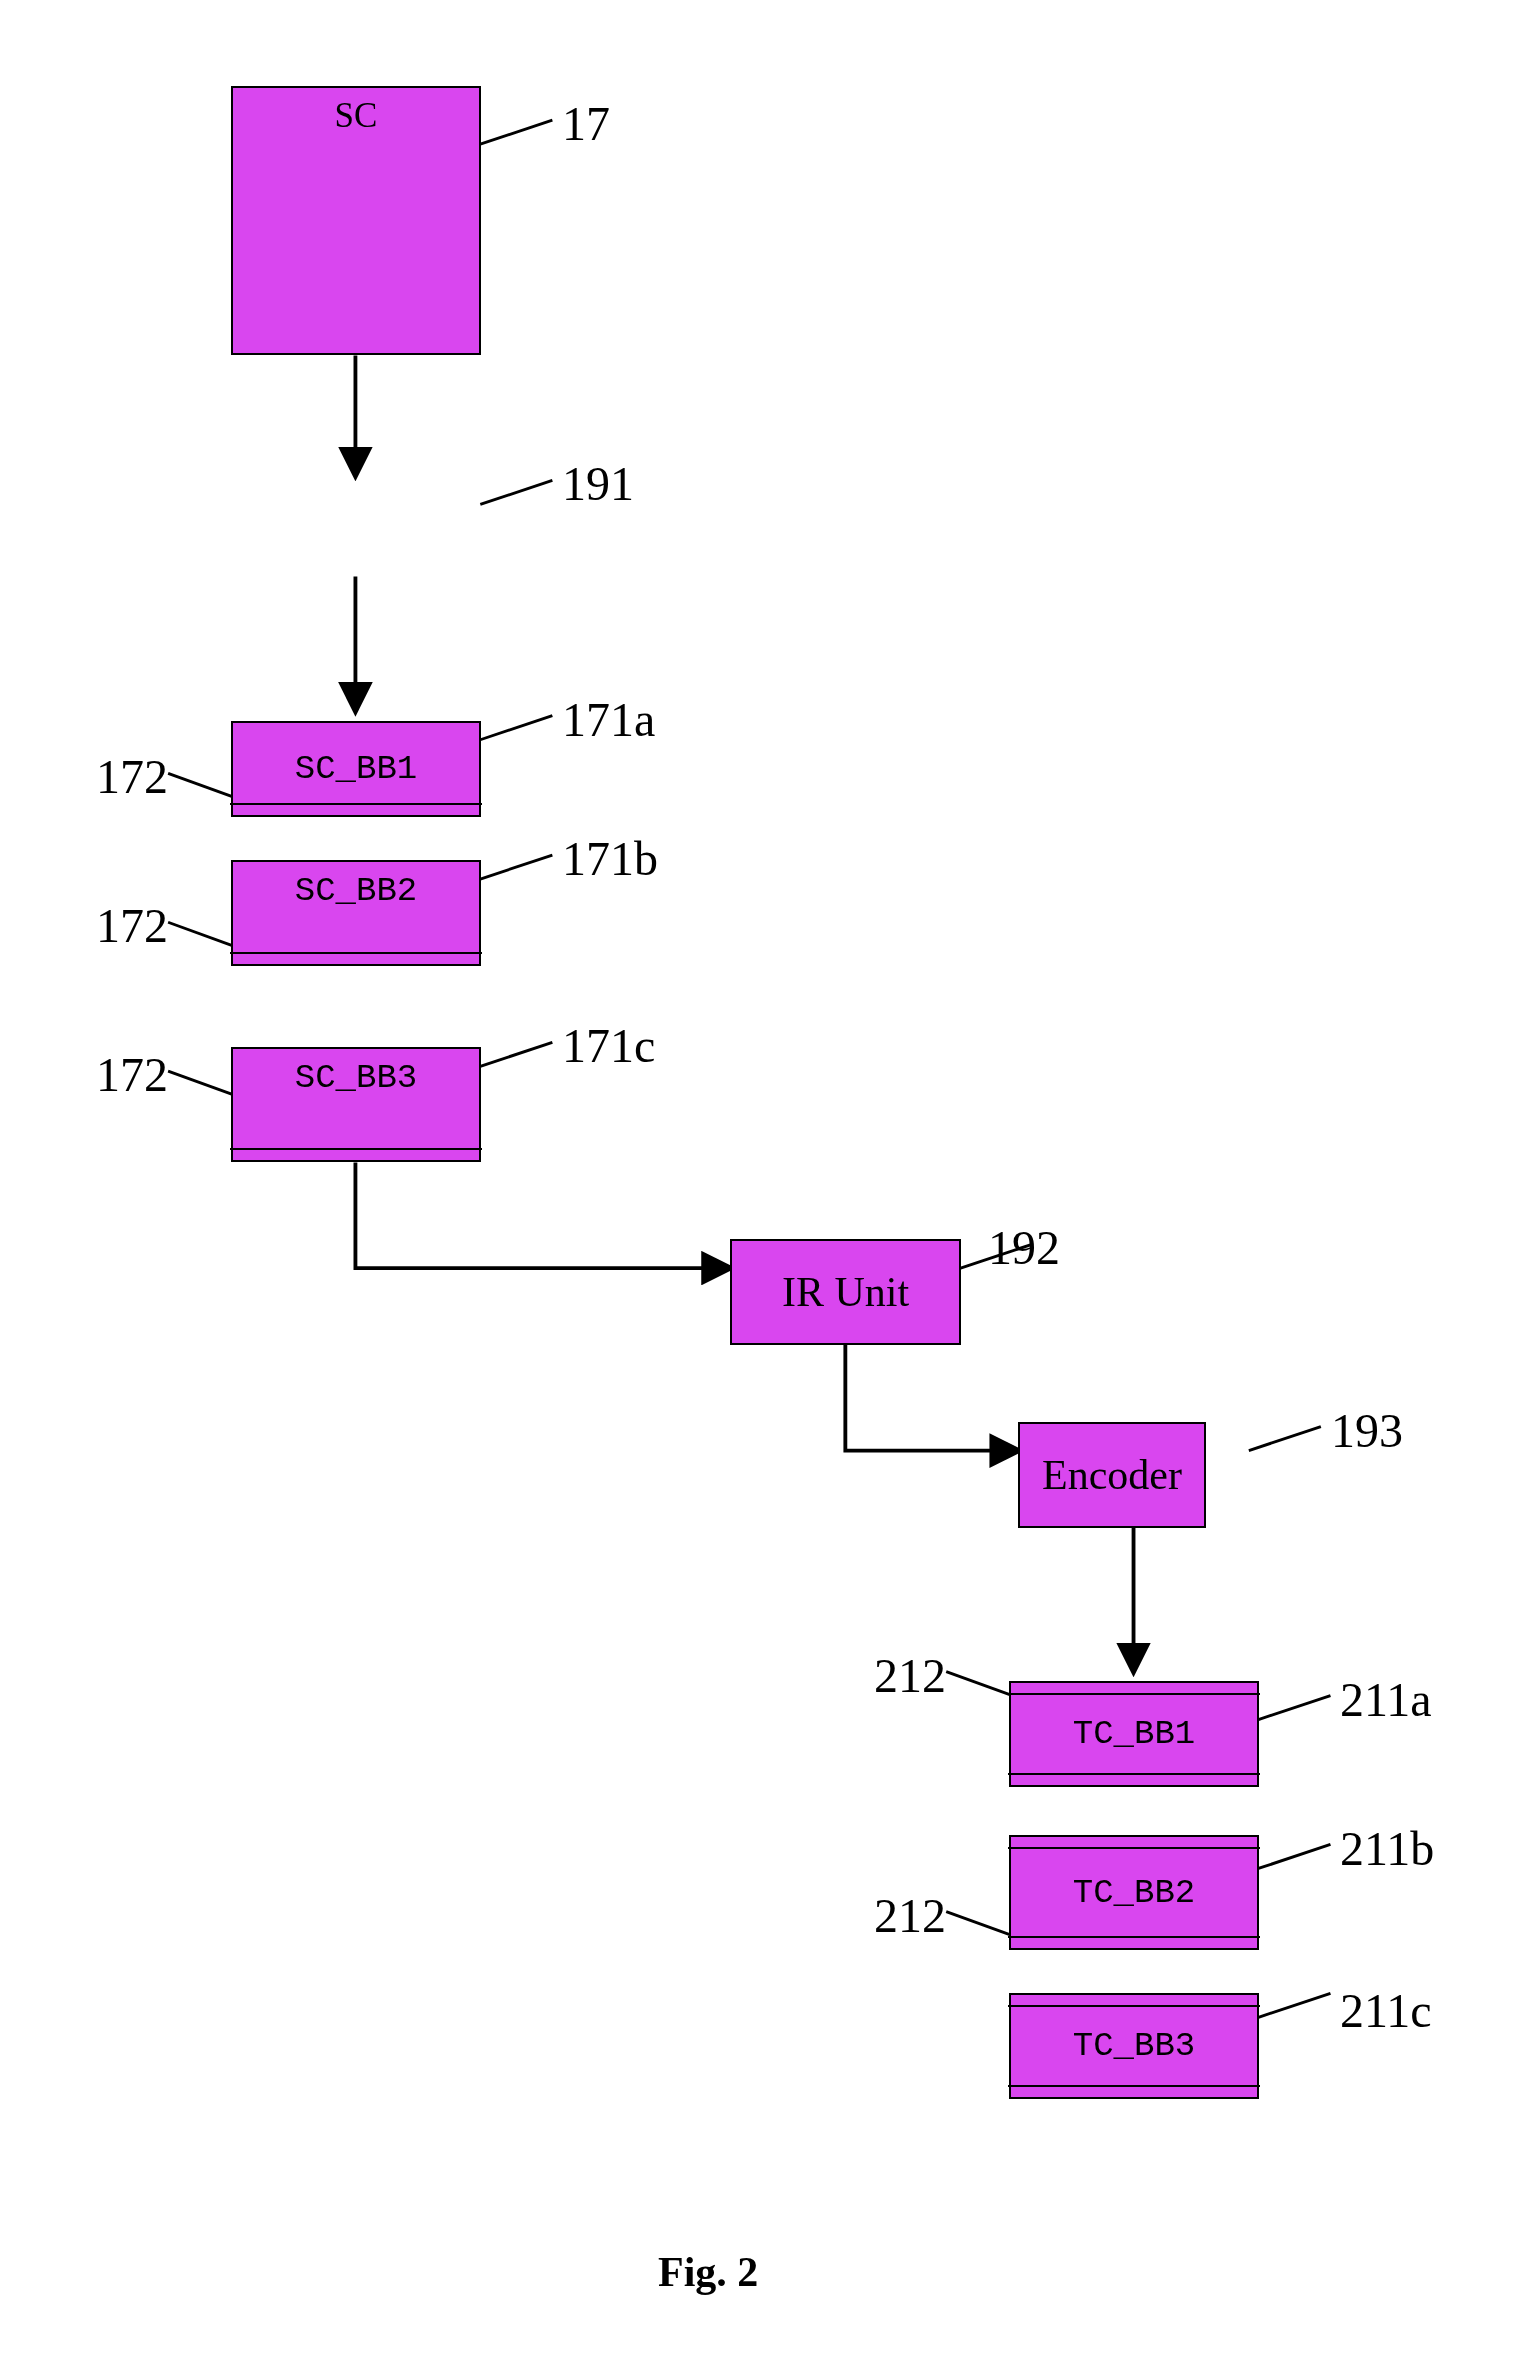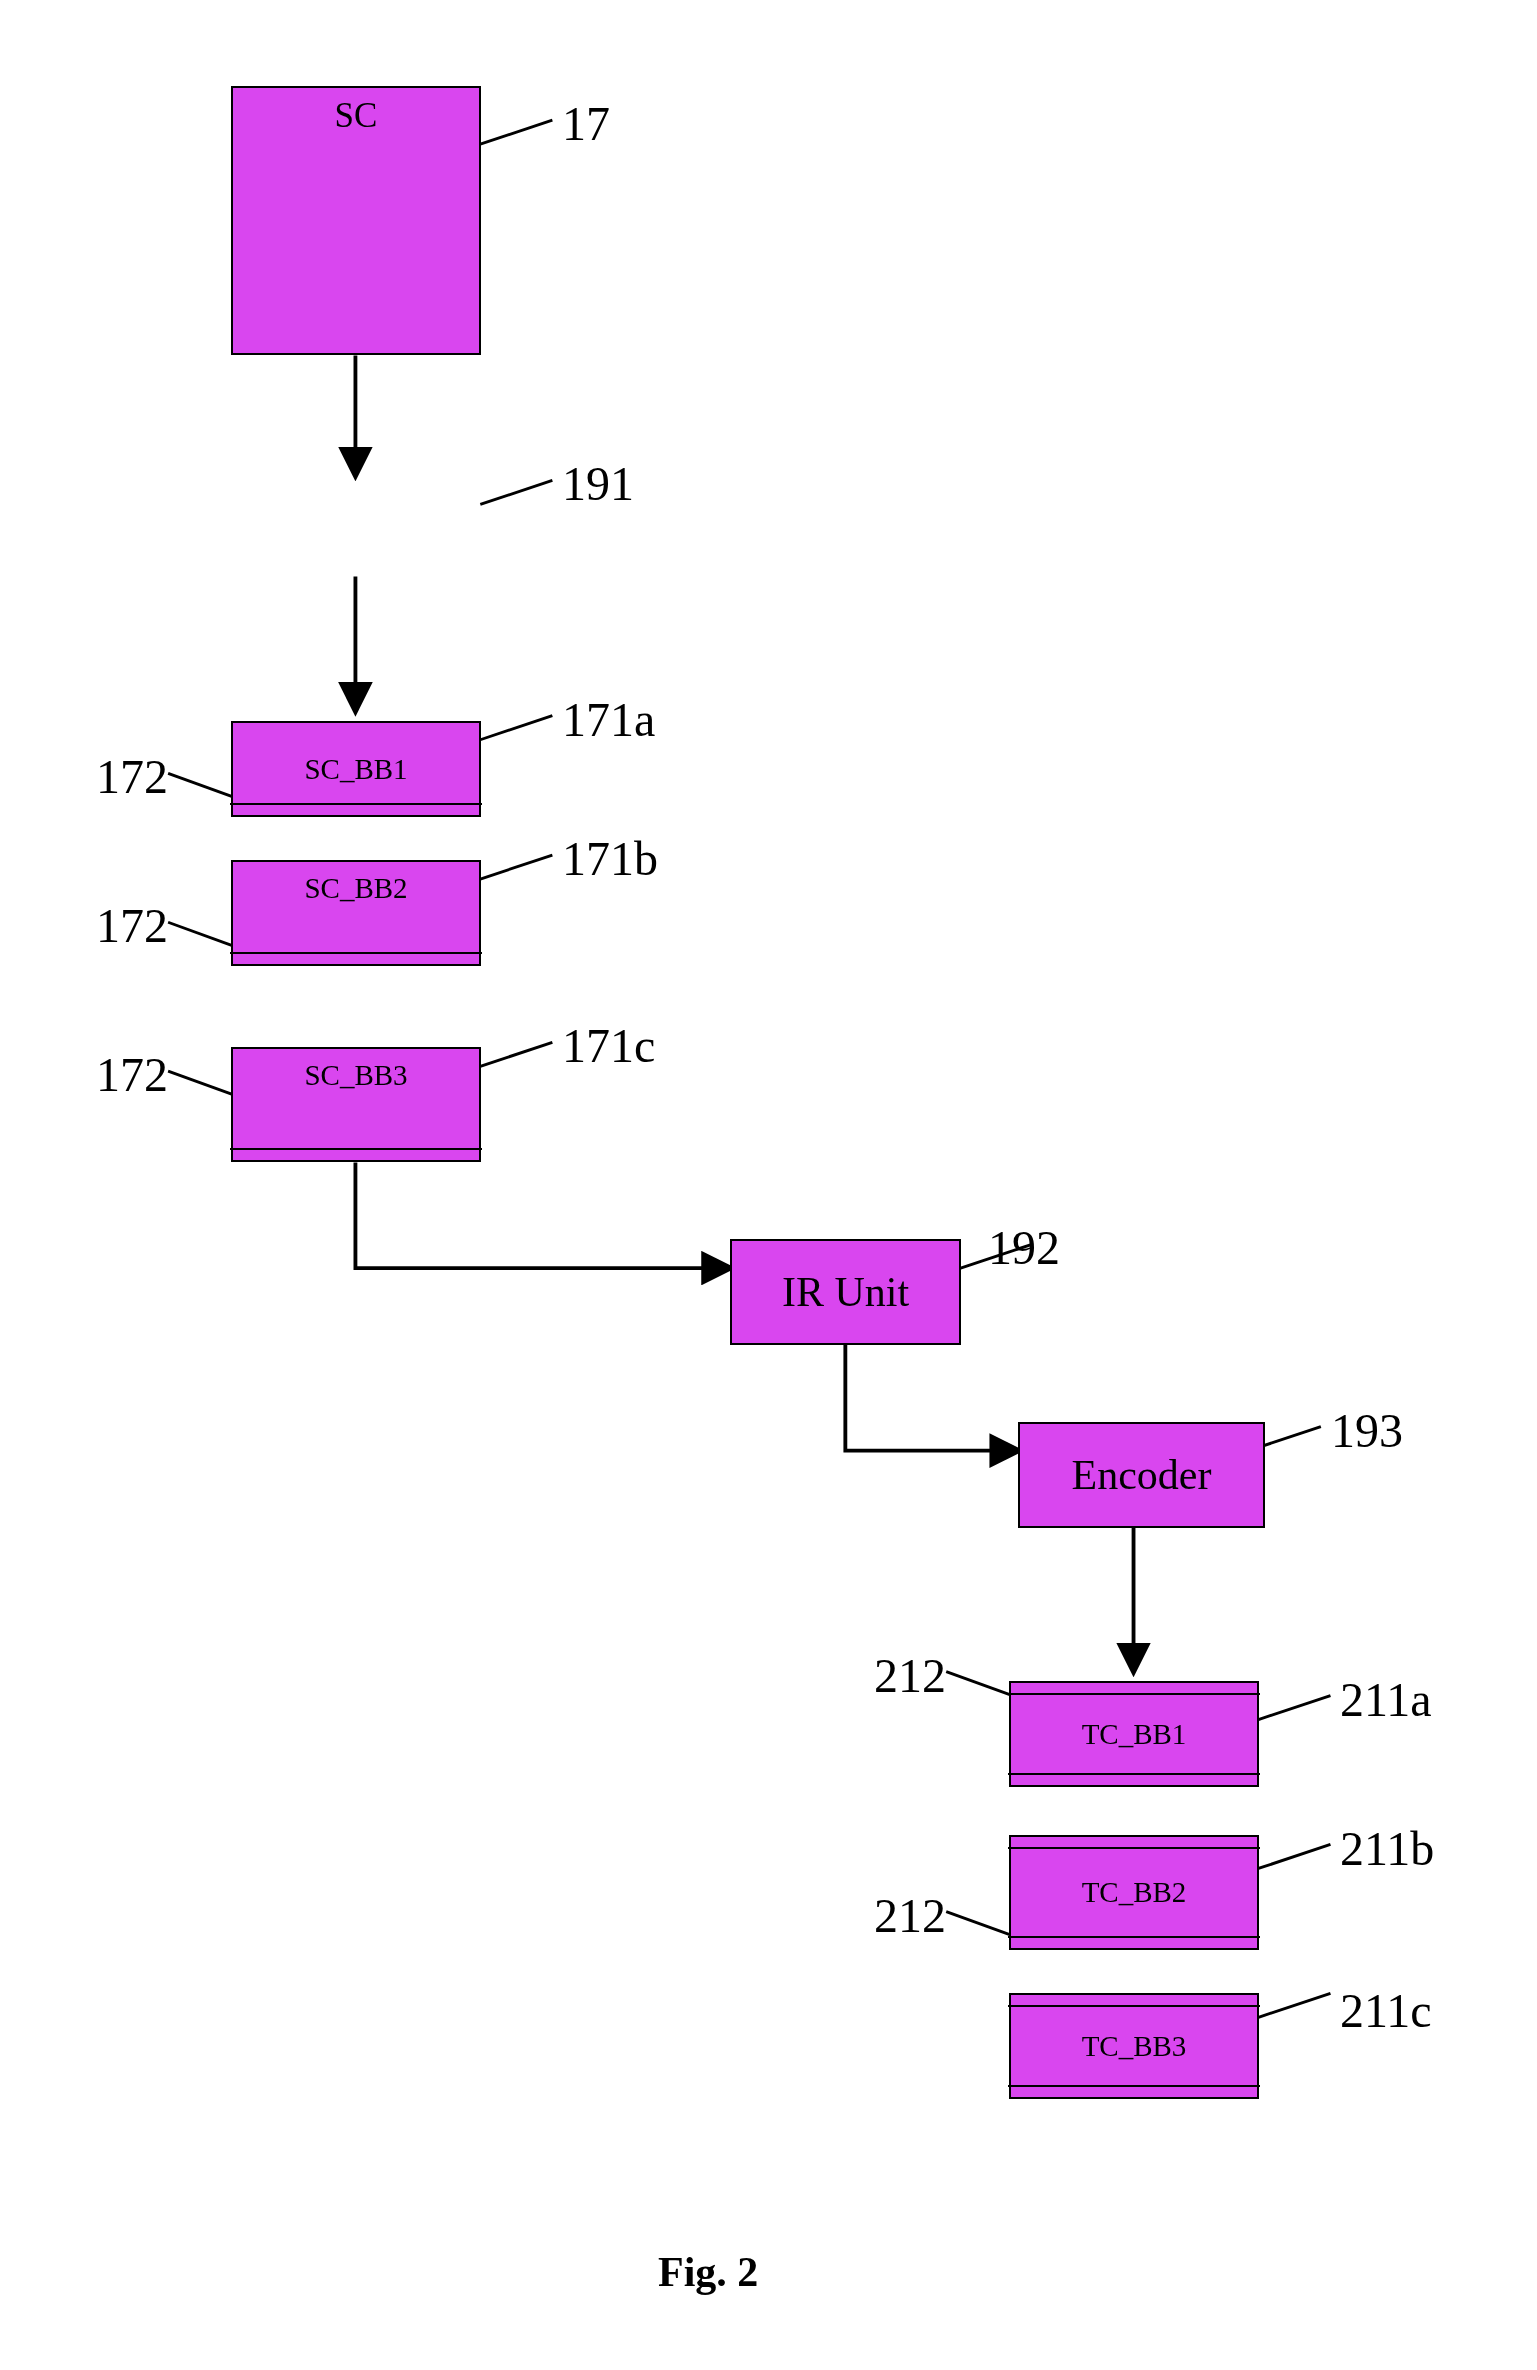--- a/index.html
+++ b/index.html
@@ -37,21 +37,21 @@
   .stripe {
     position: absolute;
     left: -2.9px;
     right: -2.9px; 
     height: 0;
     border-top: 2.9px solid #000;
   }
   
   .t-large { font-size: 42px; }
   .t-med   { font-size: 35px; }
-  .t-small { font-size: 29px; }
+  .t-small { font-size: 34px; font-family: Liberation Mono, monospace; }
 
   
   svg.overlay {
     position: absolute;
     left: 0; top: 0;
     width: 1537px;
     height: 2370px;
     pointer-events: none;
   }
   .figcap {
@@ -130,21 +130,21 @@
 
   <div class="box" style="left:231px; top:1047px; width:250px; height:115px;">
     <span class="inner-text t-small" style="align-self:flex-start; margin-top:9.6px;">SC_BB3</span>
     <div class="stripe" style="bottom:9.6px;"></div>
   </div>
 
   <div class="box" style="left:730px; top:1239px; width:231px; height:106px;">
     <span class="inner-text t-large">IR Unit</span>
   </div>
 
-  <div class="box" style="left:1018px; top:1422px; width:247px; height:106px;">
+  <div class="box" style="left:1018px; top:1422px; width:188px; height:106px;">
     <span class="inner-text t-large">Encoder</span>
   </div>
 
   <div class="box" style="left:1009px; top:1681px; width:250px; height:106px;text-align:center;">
     <div class="stripe" style="top:9.6px;"></div>
     <span class="inner-text t-small">TC_BB1</span>
     <div class="stripe" style="bottom:9.6px;"></div>
   </div>
 
   <div class="box" style="left:1009px; top:1835px; width:250px; height:115px;">

